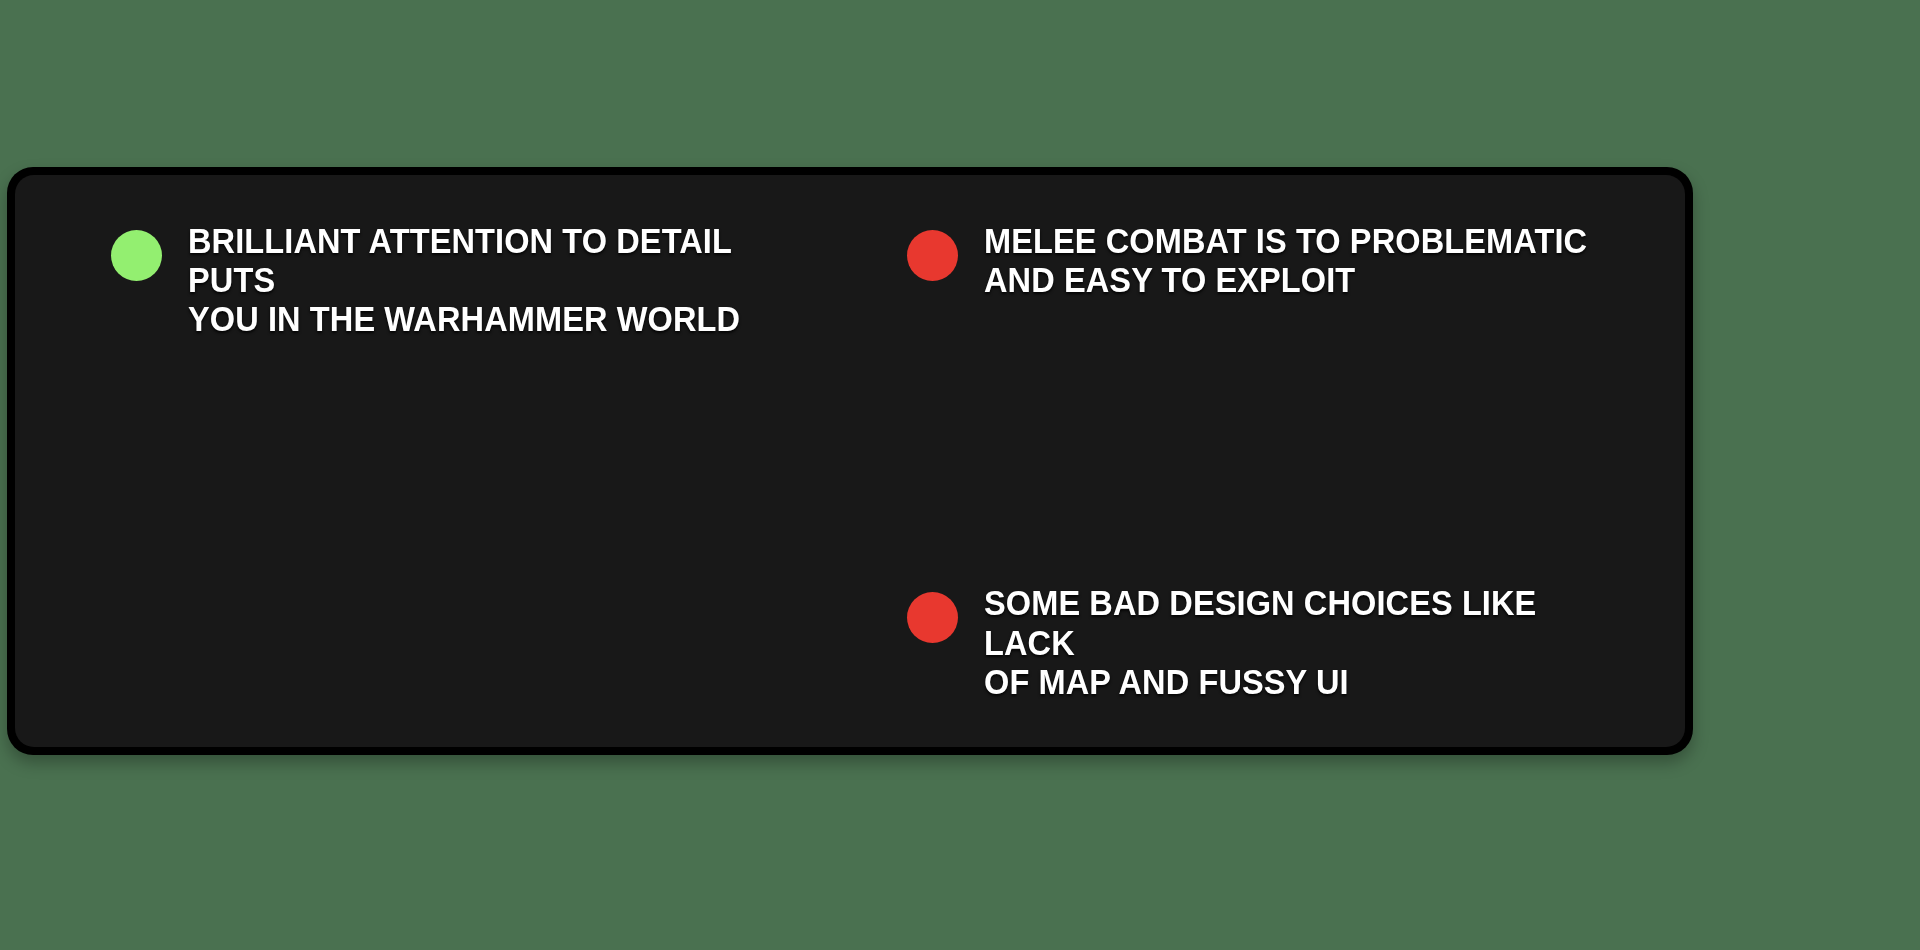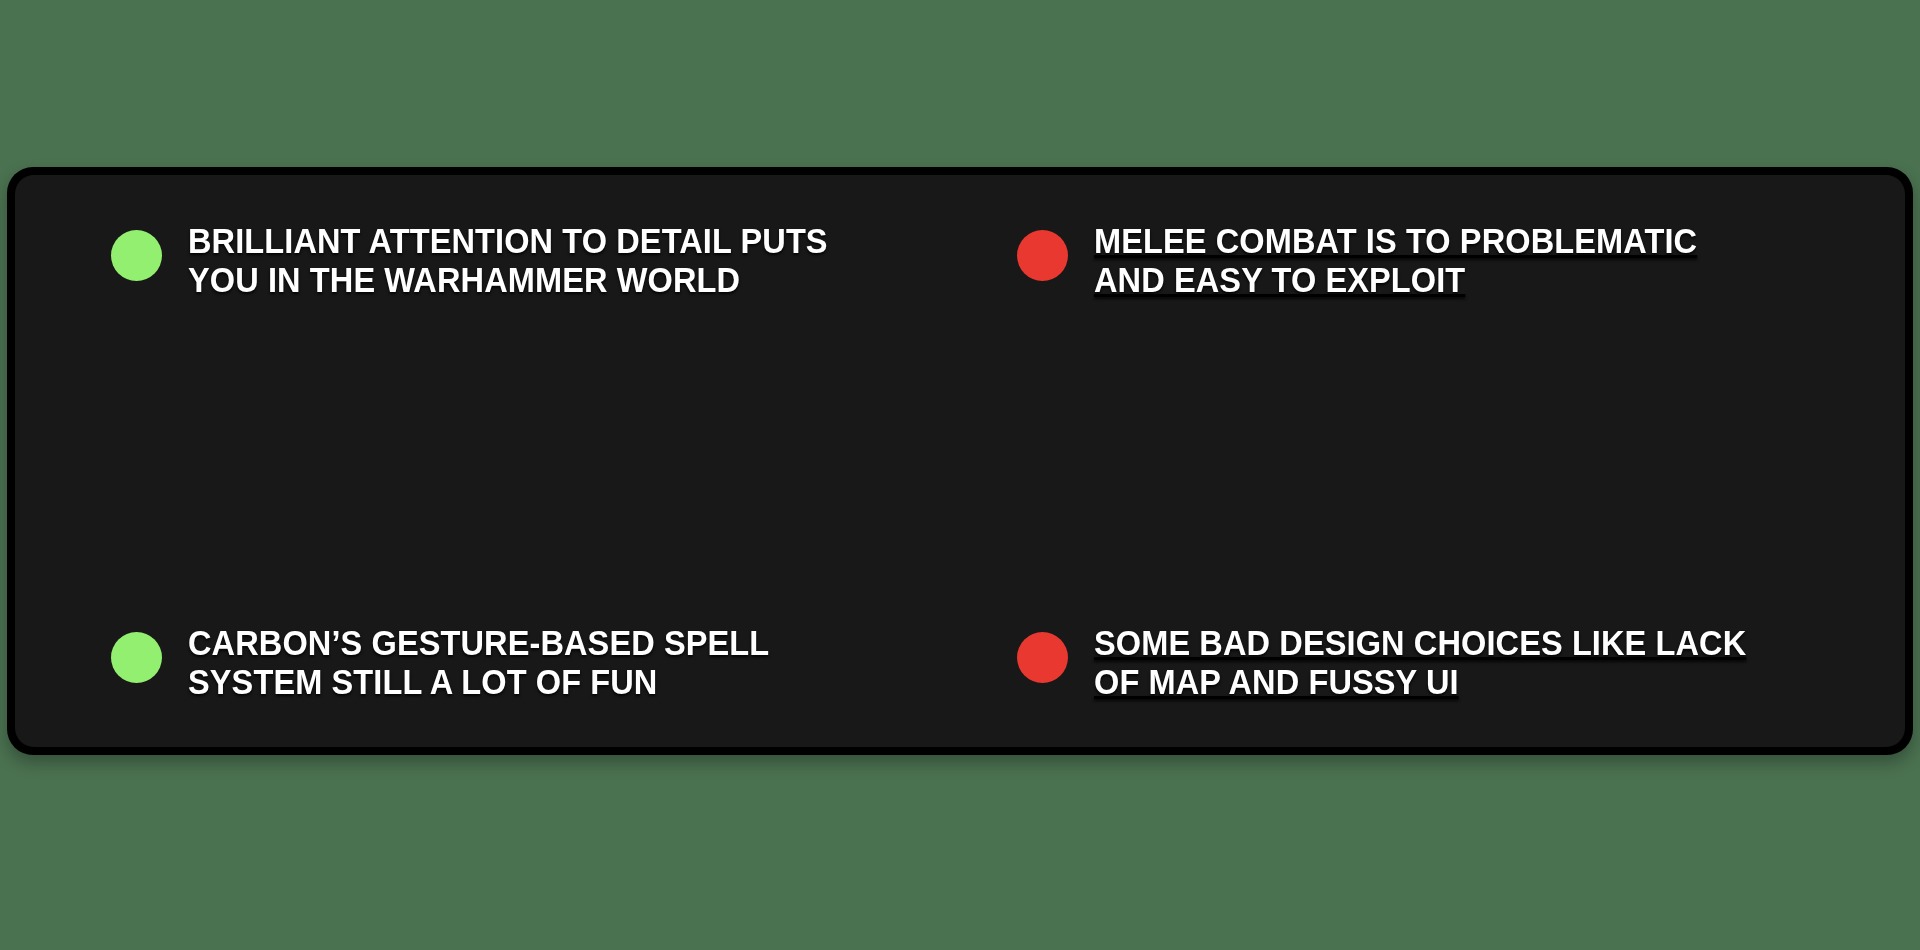--- a/index.html
+++ b/index.html
@@ -19,21 +19,21 @@
     width: 1920px;
     height: 950px;
     background: #4a7150;
   }
 
   
   #verdict-card {
     position: absolute;
     left: 7px;
     top: 167px;
-    width: 1906px;
+    width: 1686px;
     height: 588px;
     box-sizing: border-box;
     background: #000000;
     border-radius: 26px;
     padding: 8px;
     box-shadow: 0 8px 16px rgba(0,0,0,0.28);
   }
 
   
   #verdict-inner {
@@ -61,21 +61,21 @@
 
   .column {
     flex: 1 1 0;
     display: flex;
     flex-direction: column;
     justify-content: space-between;
     box-sizing: border-box;
   }
 
   .column.pros  { padding-left: 96px;  padding-right: 30px; }
-  .column.cons  { padding-left: 28px;  padding-right: 40px; text-decoration: underline; }
+  .column.cons  { padding-left: 28px;  padding-right: 40px; }
 
   .point {
     display: flex;
     flex-direction: row;
     align-items: flex-start;
     gap: 26px;
   }
 
   .point-dot {
     flex: 0 0 auto;
@@ -112,25 +112,20 @@
       <div class="columns">
 
         <div class="column pros">
 
           <div class="point">
             <span class="point-dot pro"></span>
             <span class="point-text">BRILLIANT ATTENTION TO DETAIL PUTS
 YOU IN THE WARHAMMER WORLD</span>
           </div>
 
-          <div class="point">
-            <span class="point-dot pro"></span>
-            <span class="point-text">CARBON’S GESTURE-BASED SPELL
-SYSTEM STILL A LOT OF FUN</span>
-          </div>
 
 
         </div>
 
         <div class="column cons">
 
           <div class="point">
             <span class="point-dot con"></span>
             <span class="point-text">MELEE COMBAT IS TO PROBLEMATIC
 AND EASY TO EXPLOIT</span>

